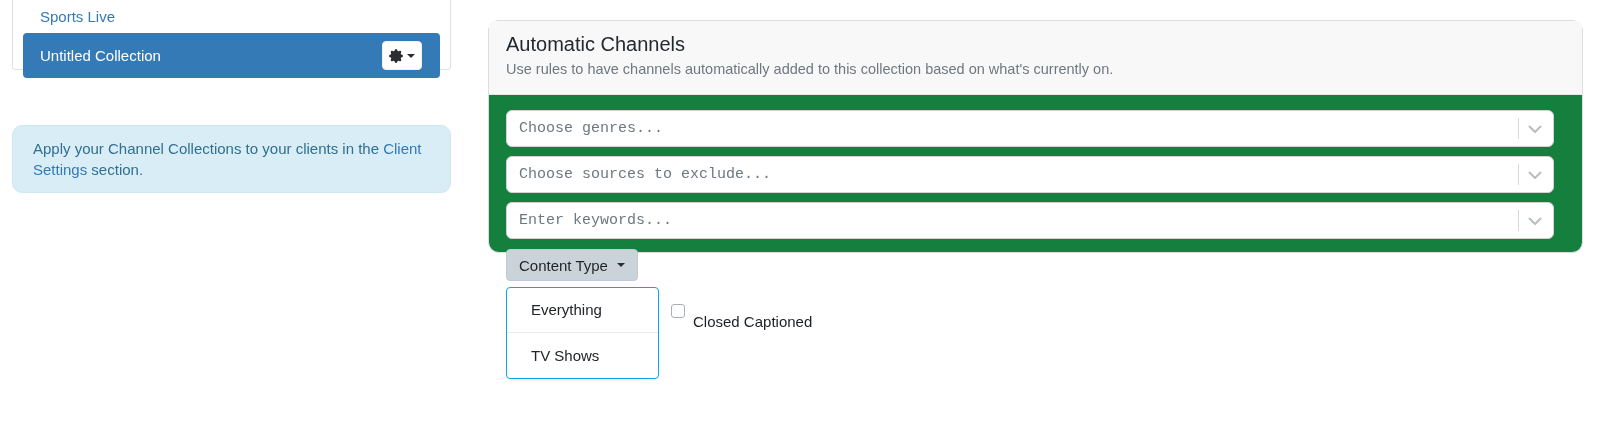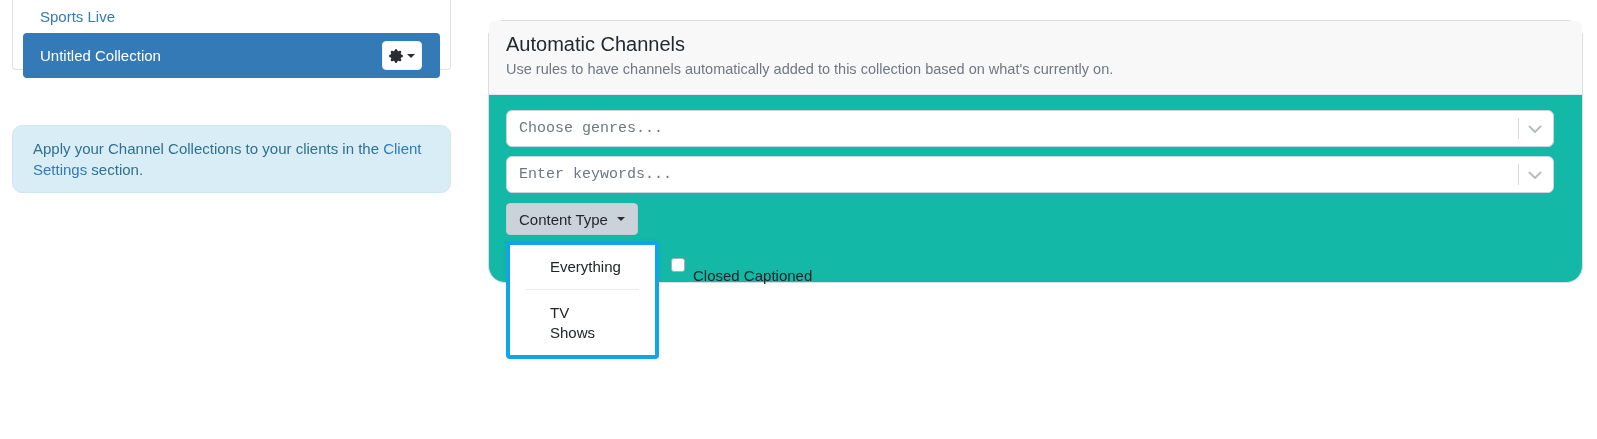--- a/index.html
+++ b/index.html
@@ -63,24 +63,24 @@
     border-radius: 10px;
     padding: 12px 20px;
     font-size: 15px; line-height: 21px;
     color: #31708f;
   }
   .alert-info a { color: #337ab7; text-decoration: none; cursor: pointer; }
 
   
   .card {
     position: absolute; left: 488px; top: 20px;
-    width: 1095px; height: 263px;
-    background: #14b8a6;
+    width: 1095px; height: 233px;
+    background: #15803d;
     border: 1px solid #dbdfe2;
-    border-radius: 17px;
+    border-radius: 11px;
   }
   .card-header {
     background: #f8f8f8;
     border-bottom: 1px solid #e4e7e9;
     border-radius: 5px 5px 0 0;
     height: 74px;
     padding: 10px 17px 0 17px;
   }
   .card-title {
     margin: 0;
@@ -123,23 +123,23 @@
     background: #cbd3da;
     border: 1px solid #c2cad2;
     border-radius: 4px;
     font-size: 15px; color: #1f2428;
     font-family: inherit; cursor: pointer;
   }
   .dropdown-menu {
     position: absolute; left: 0; top: 38px;
     width: 153px;
     background: #fff;
-    border: 4px solid #0ea5e9;
-    border-radius: 4px;
-    padding: 8px 16px;
+    border: 1px solid #0ea5e9;
+    border-radius: 4px;
+    padding: 8px 0;
     z-index: 5;
     box-shadow: 0 1px 5px rgba(0,0,0,0.05);
   }
   .menu-item {
     display: block;
     padding: 4px 24px;
     font-size: 15px; line-height: 20px;
     color: #212529; text-decoration: none;
     cursor: pointer;
   }
@@ -190,20 +190,29 @@
     <div class="input-wrap">
       <input class="form-input" type="text" placeholder="Choose genres..." style="">
       <span class="input-sep"></span>
       <button class="chev-btn">
         <svg width="14" height="9" viewBox="0 0 14 9">
             <polyline points="1.5,1.5 7,7 12.5,1.5" fill="none" stroke="#b7bdc2" stroke-width="2" stroke-linecap="round" stroke-linejoin="round"></polyline>
           </svg>
       </button>
     </div>
 
+    <div class="input-wrap">
+      <input class="form-input" type="text" placeholder="Choose sources to exclude..." style="">
+      <span class="input-sep"></span>
+      <button class="chev-btn">
+        <svg width="14" height="9" viewBox="0 0 14 9">
+            <polyline points="1.5,1.5 7,7 12.5,1.5" fill="none" stroke="#b7bdc2" stroke-width="2" stroke-linecap="round" stroke-linejoin="round"></polyline>
+          </svg>
+      </button>
+    </div>
 
     <div class="input-wrap">
       <input class="form-input" type="text" placeholder="Enter keywords..." style="">
       <span class="input-sep"></span>
       <button class="chev-btn">
         <svg width="14" height="9" viewBox="0 0 14 9">
             <polyline points="1.5,1.5 7,7 12.5,1.5" fill="none" stroke="#b7bdc2" stroke-width="2" stroke-linecap="round" stroke-linejoin="round"></polyline>
           </svg>
       </button>
     </div>

